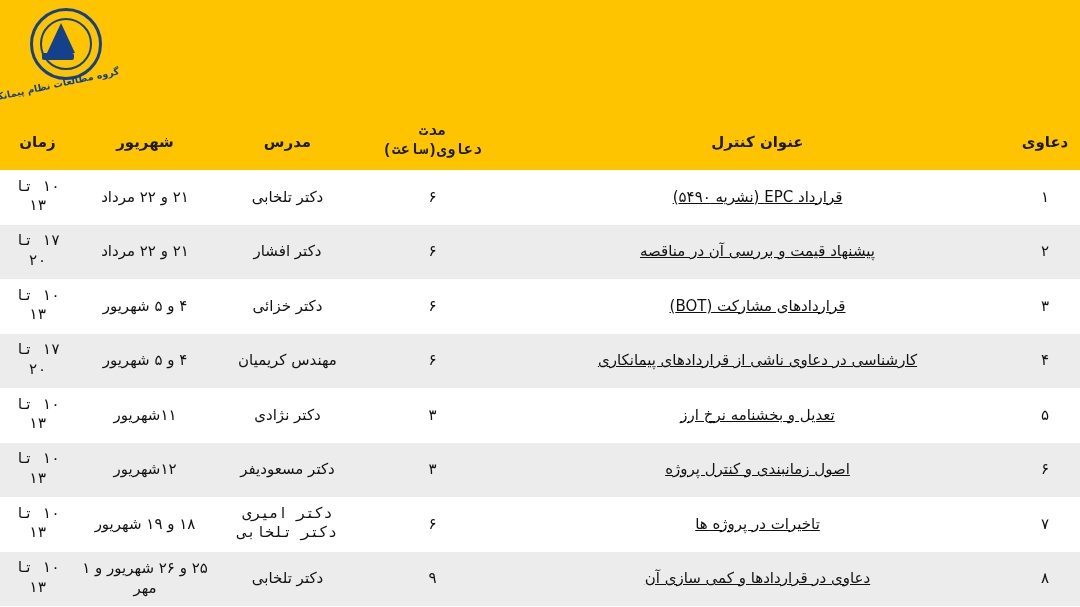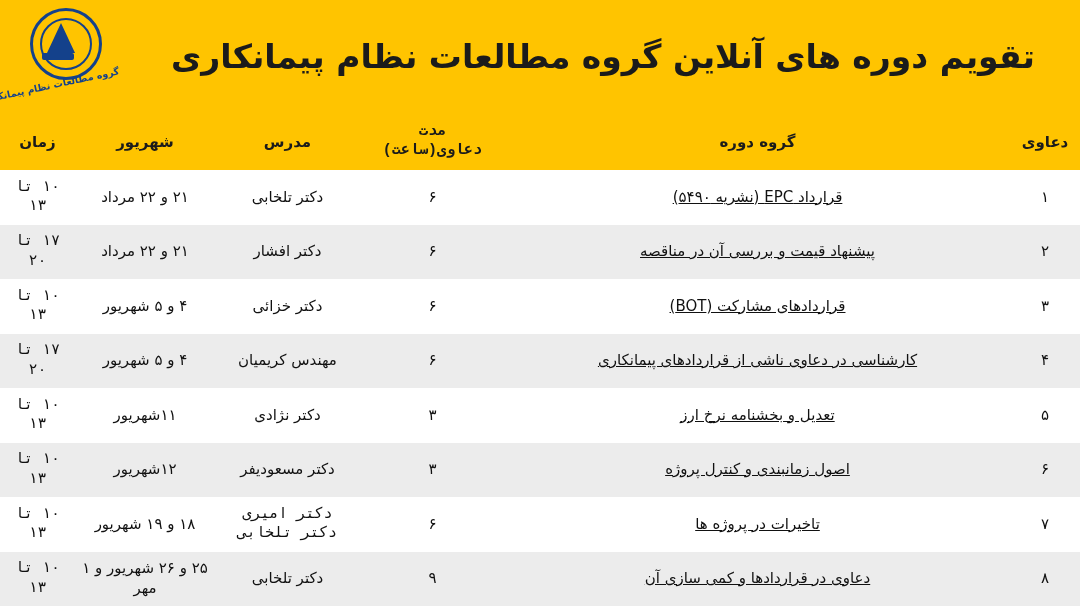--- a/index.html
+++ b/index.html
@@ -155,36 +155,35 @@
 
   <div class="banner">
     <div class="logo-wrap">
       <div class="logo">
         <div class="ring"></div>
         <div class="flame"></div>
         <div class="base"></div>
         <div class="caption">گروه مطالعات نظام پیمانکاری</div>
       </div>
     </div>
-    <div class="banner-title">تقویم دوره های آنلاین گروه مطالعات نظام پیمانکاری</div>
   </div>
 
   <table class="cal">
     <colgroup>
       <col style="width:70px">
       <col style="width:505px">
       <col style="width:145px">
       <col style="width:145px">
       <col style="width:140px">
       <col style="width:75px">
     </colgroup>
     <thead>
       <tr>
         <th>دعاوی</th>
-        <th>گروه دوره</th>
+        <th>عنوان کنترل</th>
         <th>
           <span class="two-line">
             <span>مدت</span>
             <span>دعاوی(ساعت)</span>
           </span>
         </th>
         <th>مدرس</th>
         <th>شهریور</th>
         <th>زمان</th>
       </tr>

